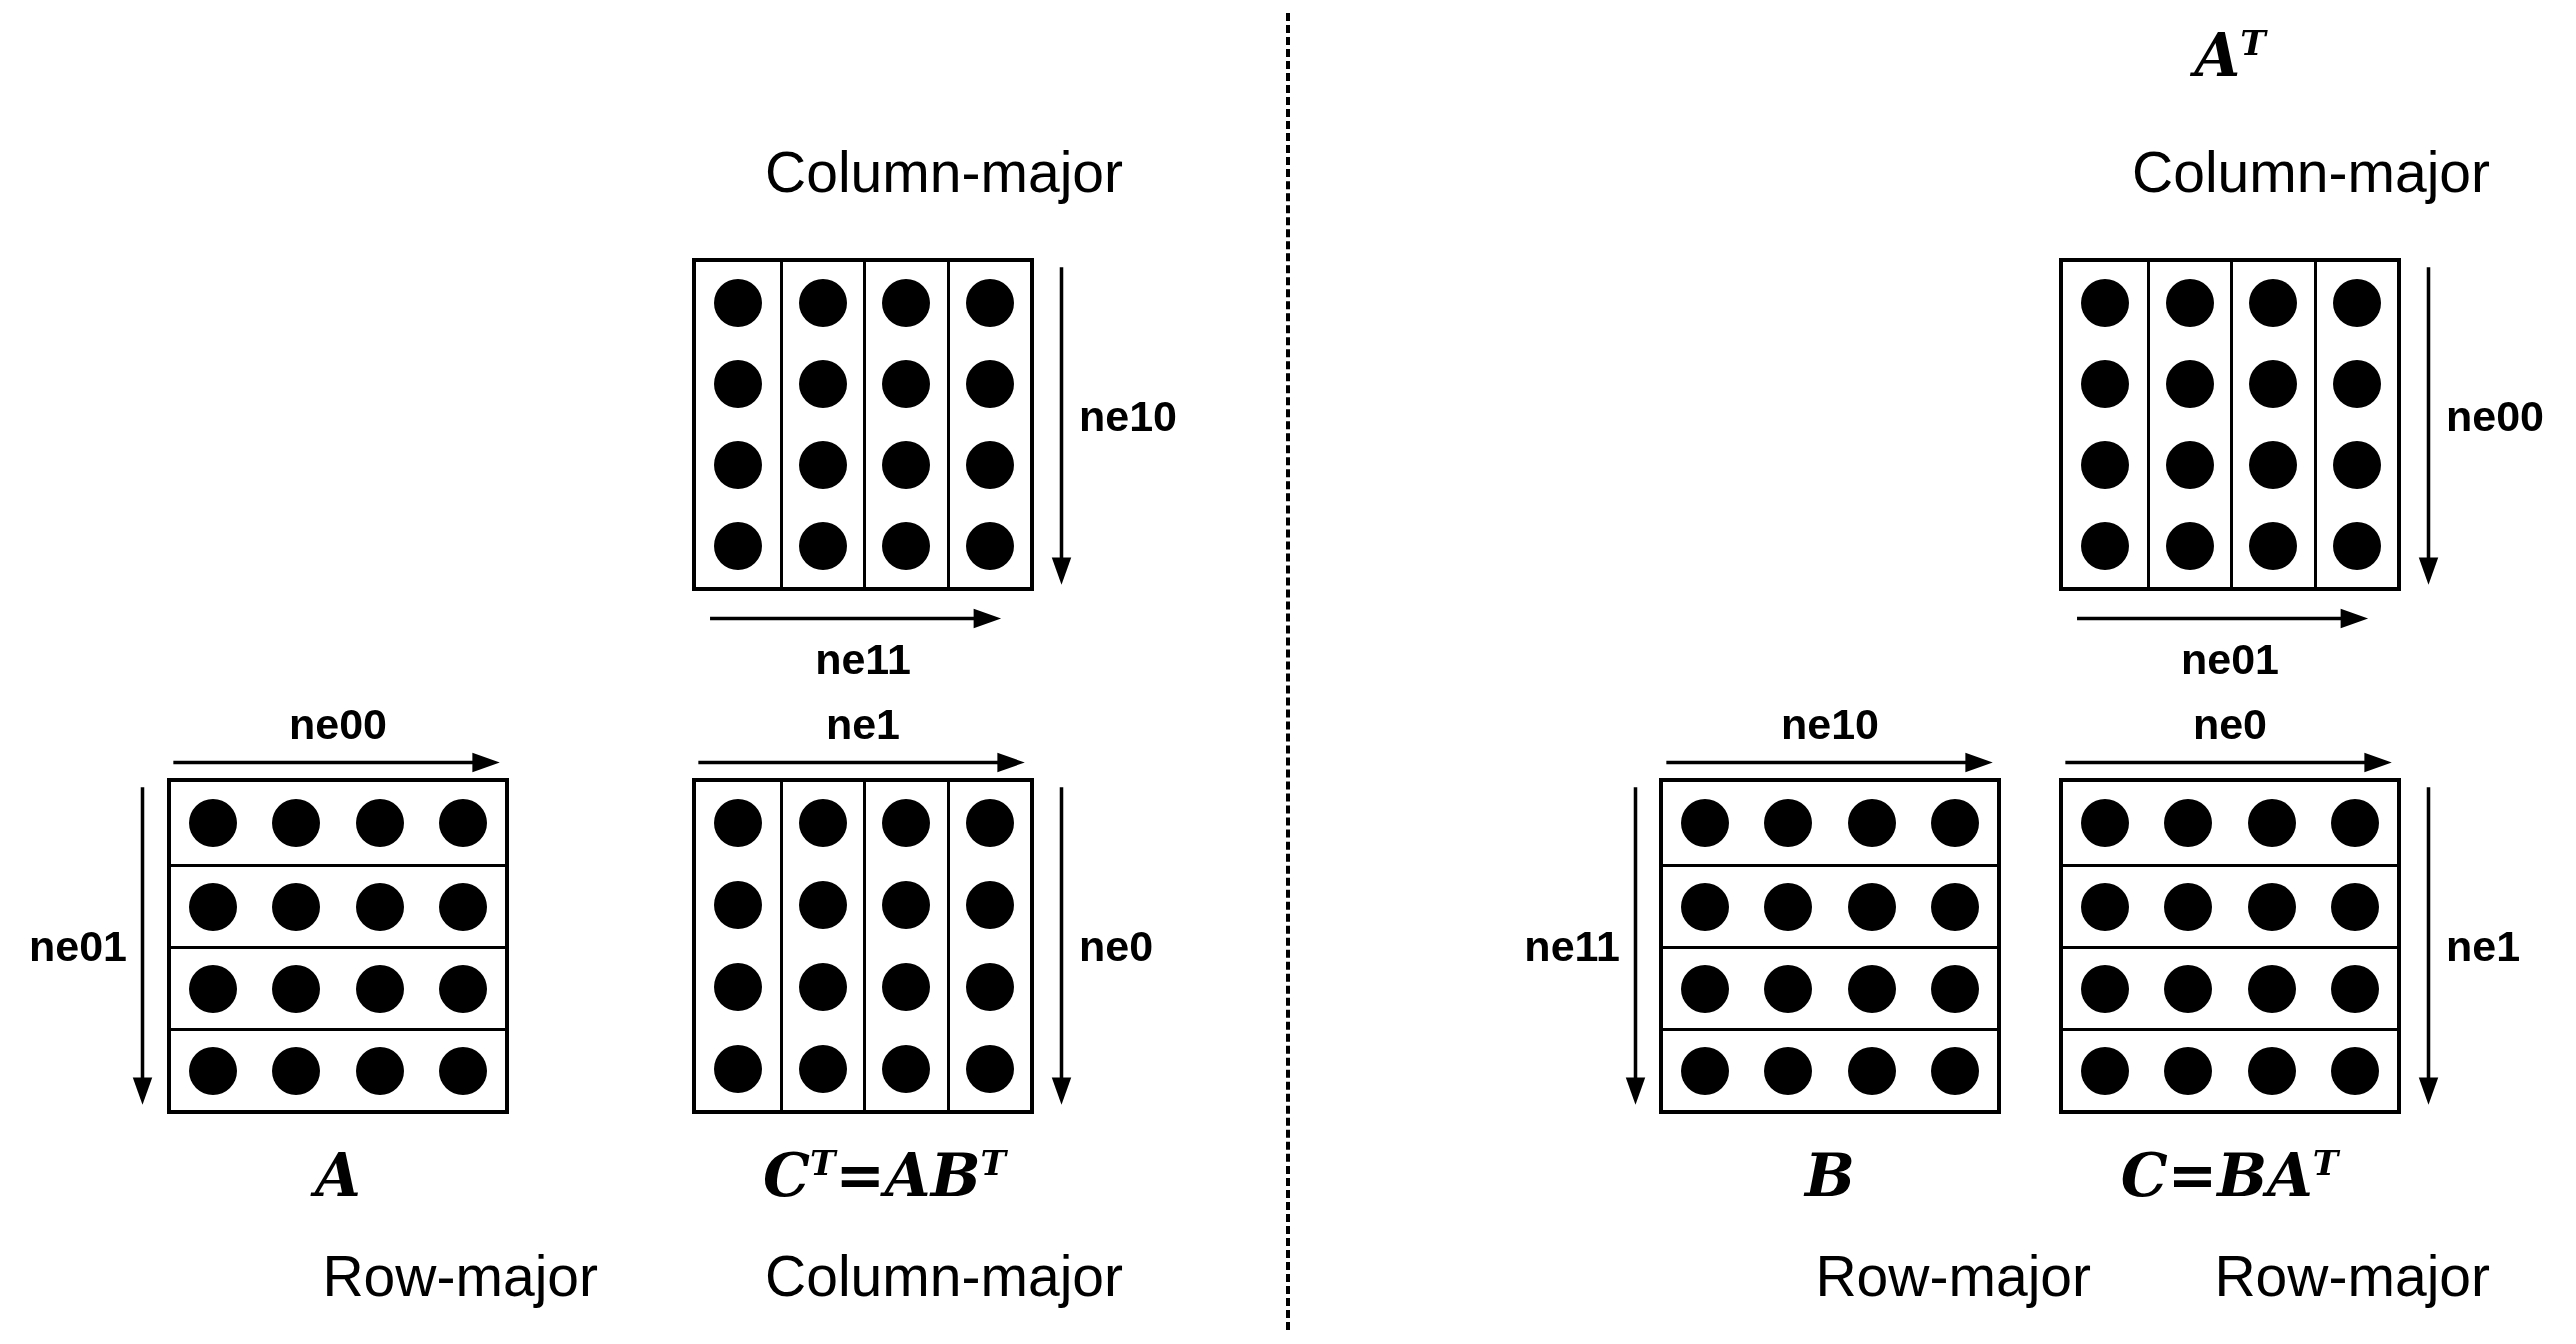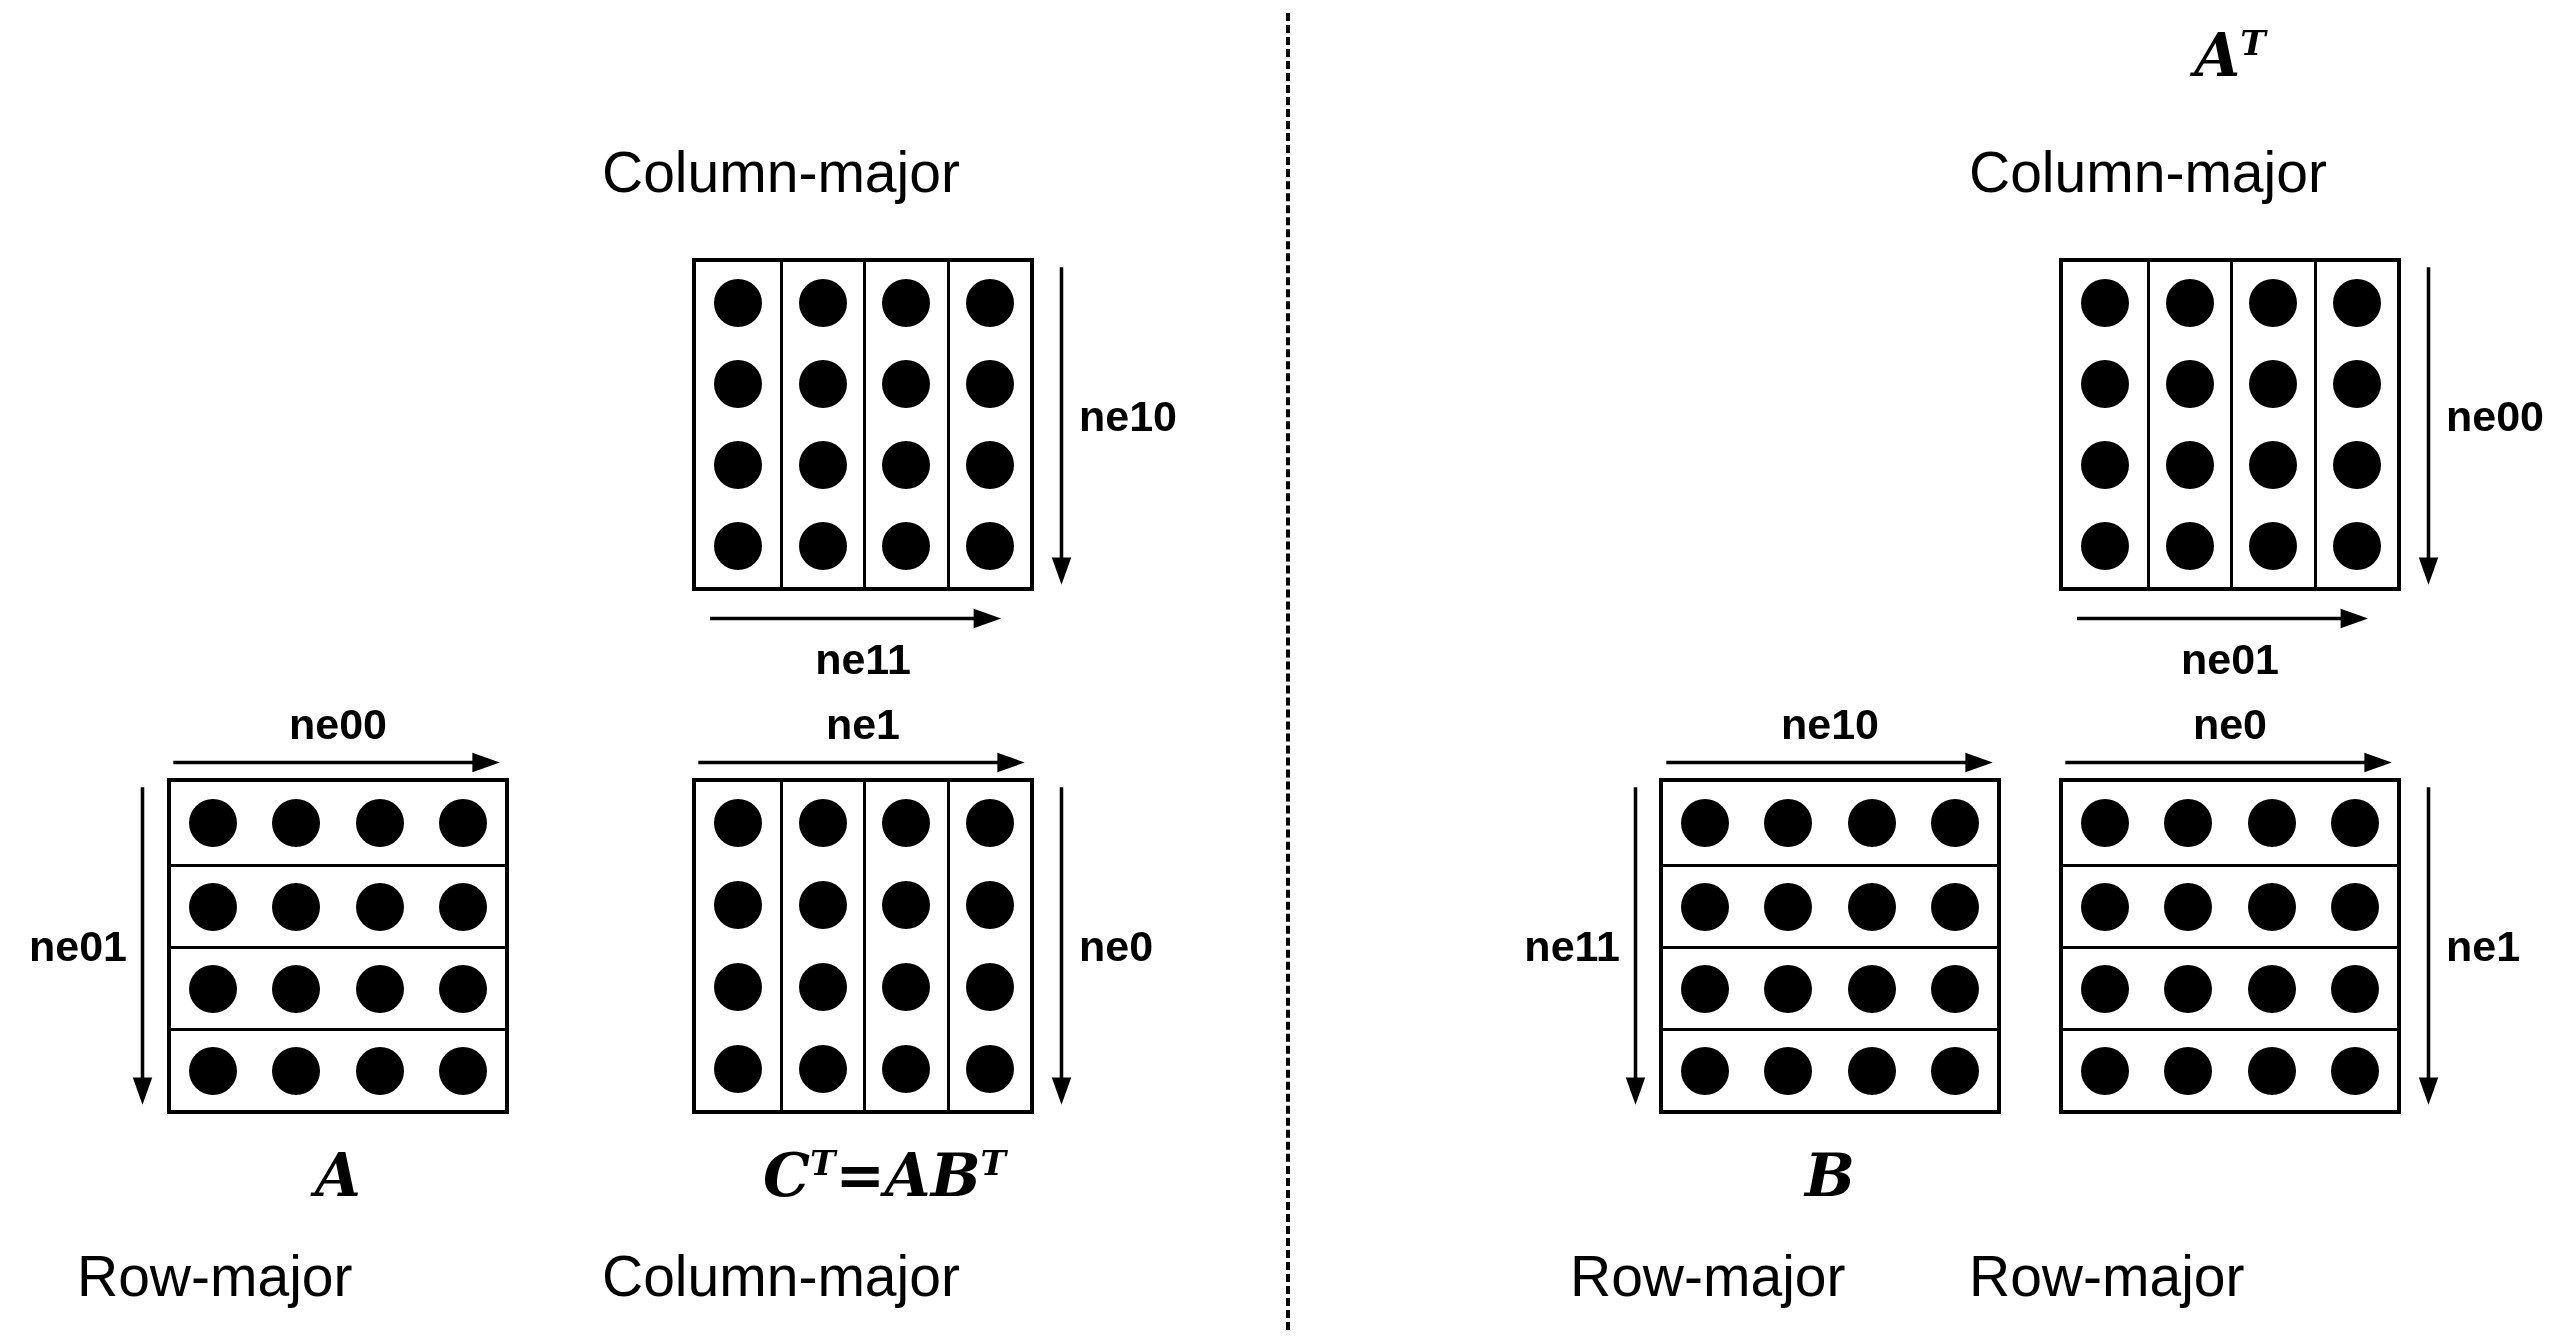--- a/index.html
+++ b/index.html
@@ -30,21 +30,21 @@
     line-height: 0;
   }
 
   
   .layout-label {
     position: absolute;
     font-family: "Liberation Sans", sans-serif;
     font-weight: 400;
     font-size: 57px;
     line-height: 65px;
-    text-align: left;
+    text-align: right;
     white-space: nowrap;
   }
 
   
   .ne-label {
     position: absolute;
     font-family: "Liberation Sans", sans-serif;
     font-weight: 700;
     font-size: 43px;
     line-height: 50px;
@@ -321,16 +321,17 @@
         <div class="dot"></div>
         <div class="dot"></div>
         <div class="dot"></div>
       </div>
     </div>
   <svg class="arrow" style="left:2417px; top:785px;" width="23" height="323" viewBox="0 0 26 360">
     <line x1="13" y1="0" x2="13" y2="332" stroke="#000" stroke-width="4"></line>
     <polygon points="2,328 13,359 24,328" fill="#000"></polygon>
   </svg>
   <div class="ne-label ne-left" style="left:2446px; top:921px; width:130px;">ne1</div>
+  <div class="math-title" style="left:1969px; top:1140px; width:521px;"><span>C=BA</span><sup>T</sup><span></span><sup></sup></div>
   <div class="layout-label" style="left:1969px; top:1244px; width:521px;">Row-major</div>
 
 </div>
 
 
 </body></html>

